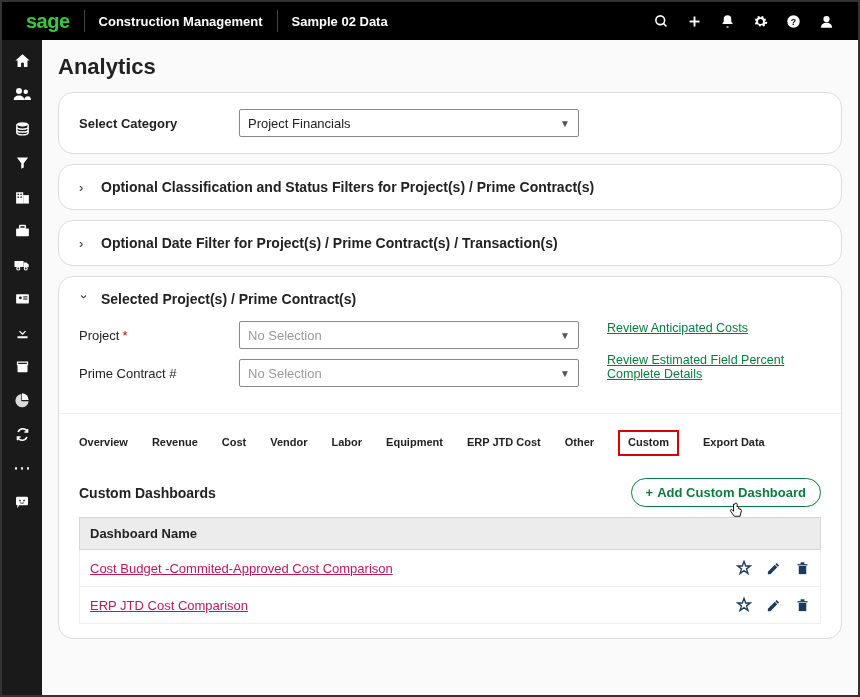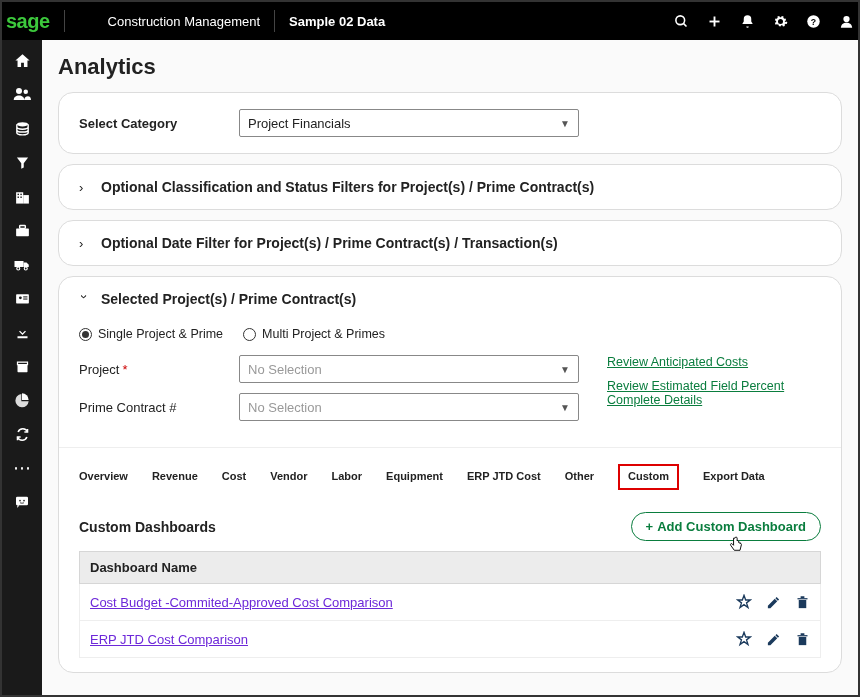--- a/index.html
+++ b/index.html
@@ -1,20 +1,20 @@
 <!DOCTYPE html>
 <html><head>
 <meta charset="utf-8">
 <style>
 * { box-sizing: border-box; margin: 0; padding: 0; }
 body { font-family: -apple-system, BlinkMacSystemFont, "Segoe UI", Arial, sans-serif; font-size: 13px; color: #222; background: #f5f5f5; width: 860px; height: 697px; overflow: hidden; border: 2px solid #333; }
-.topbar { background: #000; height: 38px; display: flex; align-items: center; padding: 0 4px; color: #fff; }
+.topbar { background: #000; height: 38px; display: flex; align-items: center; padding: 0 24px; color: #fff; }
 .logo { color: #3cc83c; font-size: 20px; font-weight: bold; letter-spacing: -0.5px; }
 .vr { width: 1px; height: 22px; background: #444; margin: 0 14px; }
-.app-name { font-size: 13px; font-weight: 400; margin-left: 29px; }
+.app-name { font-size: 13px; font-weight: 700; }
 .tenant { font-size: 13px; font-weight: 600; text-align: right; }
 .top-spacer { flex: 1; }
 .top-icon { color: #fff; margin-left: 18px; cursor: pointer; font-size: 15px; }
 .body-wrap { display: flex; height: calc(100% - 38px); }
 .leftnav { width: 40px; background: #1a1a1a; display: flex; flex-direction: column; align-items: center; padding-top: 10px; gap: 14px; }
 .nav-icon { color: #fff; font-size: 15px; cursor: pointer; width: 20px; height: 20px; display: flex; align-items: center; justify-content: center; }
 .main { flex: 1; padding: 14px 16px; overflow-y: auto; background: #fafafa; }
 .page-title { font-size: 22px; font-weight: 700; margin-bottom: 12px; }
 .panel { background: #fff; border: 1px solid #dcdcdc; border-radius: 15px; margin-bottom: 10px; }
 .panel-inner { padding: 16px 20px; }
@@ -26,34 +26,34 @@
 .form-label { width: 160px; font-size: 13px; }
 .req { color: #c00; margin-left: 3px; }
 .select { flex: 0 0 340px; border: 1px solid #888; border-radius: 2px; height: 28px; display: flex; align-items: center; padding: 0 8px; background: #fff; position: relative; cursor: pointer; }
 .select.gray { color: #999; }
 .select-caret { position: absolute; right: 8px; font-size: 10px; color: #555; }
 .radio-row { display: flex; gap: 20px; align-items: center; margin: 6px 0 14px 0; }
 .radio { display: flex; align-items: center; gap: 6px; font-size: 12.5px; cursor: pointer; }
 .radio-dot { width: 13px; height: 13px; border: 1.5px solid #333; border-radius: 50%; display: flex; align-items: center; justify-content: center; }
 .radio-dot.on::after { content: ""; width: 7px; height: 7px; background: #333; border-radius: 50%; }
 .form-row { display: flex; align-items: center; margin-bottom: 10px; }
-.links-col { margin-left: 28px; display: flex; flex-direction: column; gap: 10px; }
+.links-col { margin-left: 28px; display: flex; flex-direction: column; gap: 18px; }
 .link { color: #0a7d3e; font-size: 12.5px; text-decoration: underline; cursor: pointer; }
 .tabs { display: flex; gap: 24px; padding: 22px 20px 10px 20px; border-top: 1px solid #eee; font-size: 11px; font-weight: 600; }
 .tab { cursor: pointer; padding-bottom: 6px; color: #222; }
 .tab.active { border-bottom: 3px solid #0a7d3e; }
 .tab.boxed { border: 2px solid #d00; padding: 4px 8px 6px 8px; margin-top: -6px; }
 .dash-head { display: flex; align-items: center; padding: 12px 20px 10px 20px; }
 .dash-title { font-weight: 700; font-size: 14px; flex: 1; }
 .add-btn { border: 1.5px solid #0a7d3e; color: #0a7d3e; background: #fff; border-radius: 18px; padding: 6px 14px; font-size: 13px; font-weight: 600; cursor: pointer; display: flex; align-items: center; gap: 4px; position: relative; }
 .cursor-hand { position: absolute; bottom: -16px; left: 50%; font-size: 16px; color: #000; pointer-events: none; }
 .table-wrap { padding: 0 20px 14px 20px; }
 .thead { background: #ececec; border: 1px solid #d6d6d6; padding: 8px 10px; font-weight: 700; font-size: 13px; }
 .trow { border-left: 1px solid #eee; border-right: 1px solid #eee; border-bottom: 1px solid #eee; padding: 10px 10px; display: flex; align-items: center; }
-.trow .dlink { color: #6d28d9; text-decoration: underline; font-size: 13px; cursor: pointer; flex: 1; }
+.trow .dlink { color: #be185d; text-decoration: underline; font-size: 13px; cursor: pointer; flex: 1; }
 .row-ico { color: #1b3a5c; margin-left: 14px; cursor: pointer; font-size: 15px; }
 svg { display: block; }
 </style>
 </head>
 <body>
 
 <div class="topbar">
   <span class="logo">sage</span>
   <span class="vr"></span>
   <span class="app-name">Construction Management</span>
@@ -216,30 +216,20 @@
         <span class="collapse-title">Optional Date Filter for Project(s) / Prime Contract(s) / Transaction(s)</span>
       </div>
     </div>
 
     <div class="panel">
       <div class="collapse-head">
         <span class="chev" style="transform:rotate(90deg);display:inline-block">›</span>
         <span class="collapse-title">Selected Project(s) / Prime Contract(s)</span>
       </div>
       <div class="panel-inner" style="padding-top:0">
-        <div class="radio-row">
-          <div class="radio">
-            <span class="radio-dot on"></span>
-            <span>Single Project &amp; Prime</span>
-          </div>
-          <div class="radio">
-            <span class="radio-dot"></span>
-            <span>Multi Project &amp; Primes</span>
-          </div>
-        </div>
         <div style="display:flex">
           <div style="flex:0 0 auto">
             <div class="form-row">
               <div class="form-label"><span>Project</span><span class="req">*</span></div>
               <div class="select gray">
                 <span>No Selection</span>
                 <span class="select-caret">▼</span>
               </div>
             </div>
             <div class="form-row">

